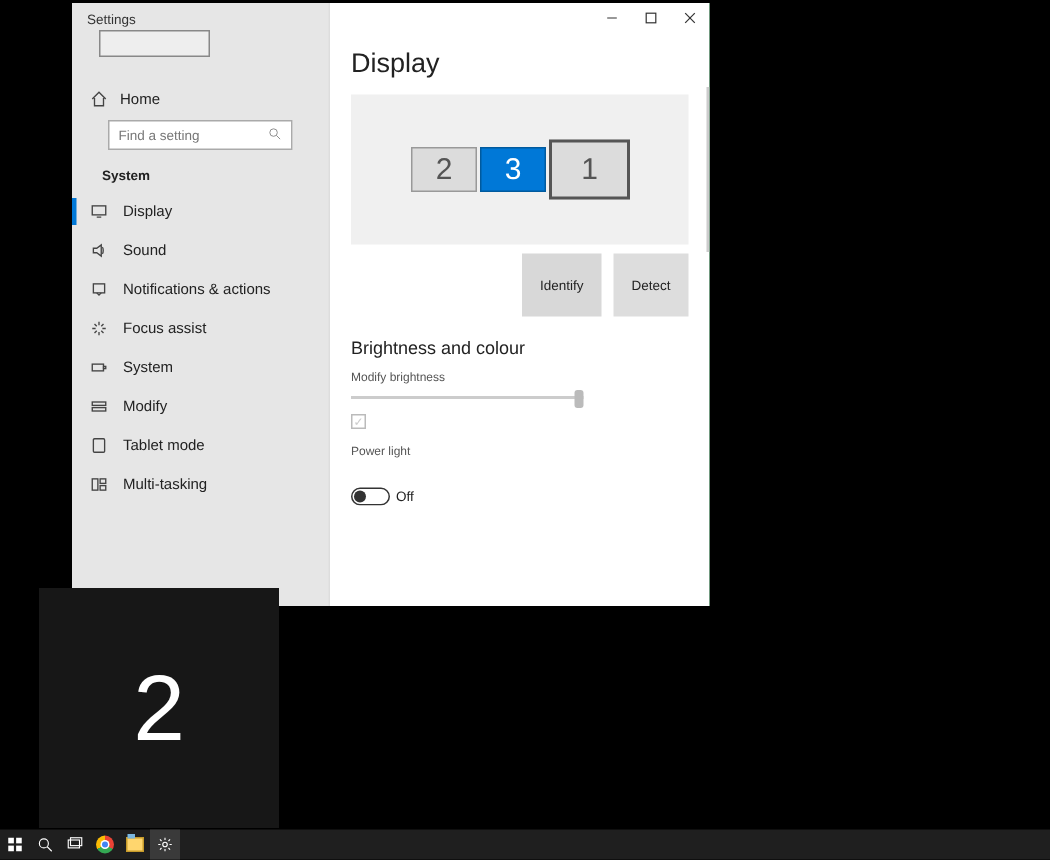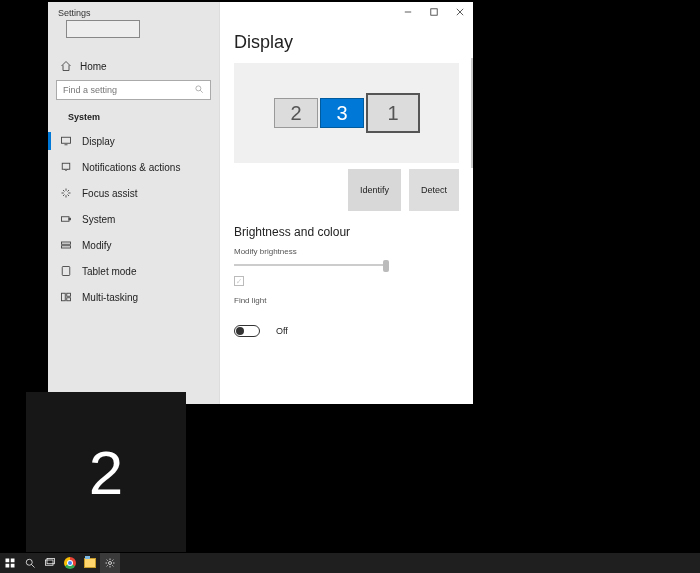--- a/index.html
+++ b/index.html
@@ -17,21 +17,21 @@
   .titlebar-left {
     position: absolute; left: 10px; top: 6px; font-size: 9px; color: #333;
   }
   .thumb-area {
     margin: 18px 0 0 18px; width: 74px; height: 18px; border: 1px solid #888; background: #eee;
   }
   .home-row {
     margin-top: 18px; padding: 4px 12px; display: flex; align-items: center; gap: 8px;
     font-size: 10px; color: #222;
   }
-  .search-row { padding: 4px 8px; }
+  .search-row { padding: 4px 24px; }
   .search-box {
     width: 100%; height: 20px; background: #fff; border: 1px solid #aaa;
     display: flex; align-items: center; padding: 0 6px; font-size: 9px; color: #777;
     justify-content: space-between;
   }
   .system-label { padding: 8px 20px 6px; font-size: 9px; font-weight: 600; color: #222; }
   .nav-list { display: flex; flex-direction: column; }
   .nav-item {
     display: flex; align-items: center; gap: 10px; padding: 6px 12px;
     font-size: 10px; color: #222; position: relative; height: 26px;
@@ -58,21 +58,21 @@
   .id-buttons { display: flex; gap: 8px; justify-content: flex-end; margin-bottom: 14px; }
   .id-btn { background: #ddd; border: none; padding: 16px 12px; font-size: 9px; color: #222; }
   .id-btn:first-child { background: #d8d8d8; }
   .section-h { font-size: 12px; font-weight: 400; color: #222; margin-bottom: 8px; }
   .small-label { font-size: 8px; color: #555; margin-bottom: 4px; }
   .slider { width: 155px; height: 2px; background: #ccc; position: relative; margin: 8px 0 10px; }
   .slider-thumb { position: absolute; right: 0; top: -4px; width: 6px; height: 12px; background: #bbb; border-radius: 2px; }
   .checkbox-row { display: flex; align-items: center; gap: 6px; font-size: 8px; color: #999; margin-bottom: 10px; }
   .checkbox-box { width: 10px; height: 10px; border: 1px solid #bbb; display: inline-flex; align-items: center; justify-content: center; }
   .checkbox-box::after { content: "✓"; font-size: 8px; color: #ccc; }
-  .toggle-row { display: flex; align-items: center; gap: 16px; font-size: 9px; color: #222; margin-top: 20px; }
+  .toggle-row { display: flex; align-items: center; gap: 4px; font-size: 9px; color: #222; margin-top: 20px; }
   .toggle { width: 26px; height: 12px; border: 1px solid #333; border-radius: 8px; position: relative; }
   .toggle::after { content: ""; position: absolute; left: 1px; top: 1px; width: 8px; height: 8px; background: #333; border-radius: 50%; }
   .content-scroll { position: absolute; right: 0; top: 56px; width: 2px; height: 110px; background: #ccc; }
 
   .identify-overlay {
     position: absolute; left: 26px; top: 392px; width: 160px; height: 160px;
     background: #171717; color: #fff; display: flex; align-items: center; justify-content: center;
     font-size: 62px; font-weight: 200;
   }
 
@@ -127,20 +127,29 @@
             <svg viewBox="0 0 16 16">
               <rect x="2" y="3" width="12" height="8"></rect>
               <line x1="6" y1="13" x2="10" y2="13"></line>
             </svg>
           </span>
         <span>Display</span>
       </div>
       <div class="nav-item">
         <span class="nav-icon">
             <svg viewBox="0 0 16 16">
+              <path d="M3 6v4h3l4 3V3L6 6z"></path>
+              <path d="M11 5c1 1 1 5 0 6"></path>
+            </svg>
+          </span>
+        <span>Sound</span>
+      </div>
+      <div class="nav-item">
+        <span class="nav-icon">
+            <svg viewBox="0 0 16 16">
               <rect x="3" y="3" width="10" height="8"></rect>
               <path d="M6 11l2 2 2-2"></path>
             </svg>
           </span>
         <span>Notifications &amp; actions</span>
       </div>
       <div class="nav-item">
         <span class="nav-icon">
             <svg viewBox="0 0 16 16">
               <path d="M8 2v3M8 11v3M2 8h3M11 8h3M4 4l2 2M10 10l2 2M12 4l-2 2M6 10l-2 2"></path>
@@ -222,21 +231,21 @@
       </div>
 
       <div class="section-h">Brightness and colour</div>
       <div class="small-label">Modify brightness</div>
       <div class="slider">
         <div class="slider-thumb"></div>
       </div>
       <div class="checkbox-row">
         <span class="checkbox-box"></span>
       </div>
-      <div class="small-label">Find light</div>
+      <div class="small-label">Power light</div>
       <div class="toggle-row">
         <div class="toggle"></div>
         <span>Off</span>
       </div>
     </div>
     <div class="content-scroll"></div>
   </div>
 </div>
 
 <div class="identify-overlay">2</div>

